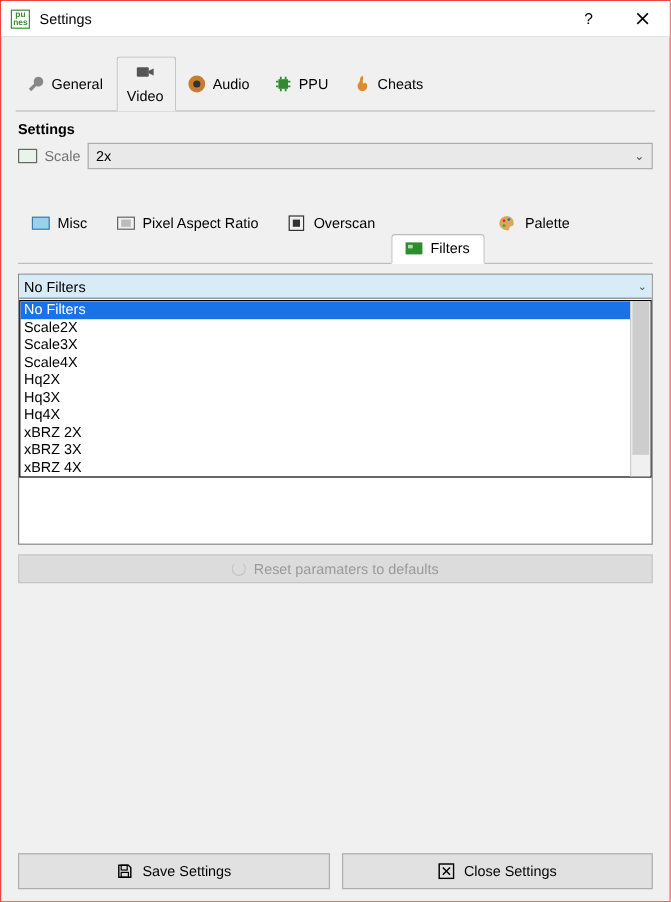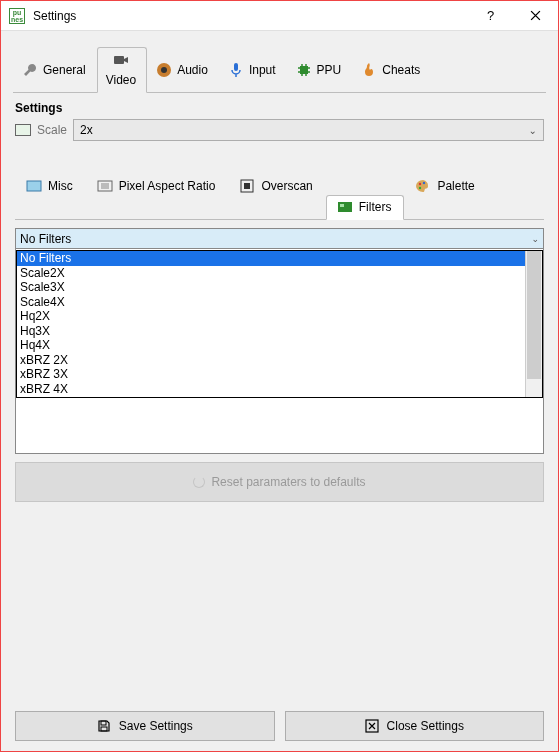--- a/index.html
+++ b/index.html
@@ -35,21 +35,21 @@
   .combo-closed { height:20px; border-bottom:1px solid #888; background:#d8ecf8; display:flex; align-items:center; padding:0 4px; font-size:12px; color:#000; justify-content:space-between; }
   .combo-closed .chev { font-size:9px; color:#555; }
 
   .listbox { position:absolute; top:21px; left:0; right:0; height:148px; border:1px solid #000; background:#fff; font-size:12px; display:flex; }
   .list-items { flex:1; overflow:hidden; }
   .list-item { height:14.5px; line-height:14.5px; padding:0 3px; color:#000; }
   .list-item.sel { background:#1a72e8; color:#fff; }
   .list-scroll { width:17px; background:#f0f0f0; border-left:1px solid #cdcdcd; position:relative; }
   .list-scroll .thumb { position:absolute; left:1px; right:1px; top:0; bottom:18px; background:#cdcdcd; }
 
-  .reset-btn { margin: 8px 2px 0 2px; height:40px; background:#dcdcdc; border:1px solid #c6c6c6; display:flex; align-items:center; justify-content:center; font-size:12px; color:#9a9a9a; gap:6px; }
+  .reset-btn { margin: 8px 2px 0 2px; height:24px; background:#dcdcdc; border:1px solid #c6c6c6; display:flex; align-items:center; justify-content:center; font-size:12px; color:#9a9a9a; gap:6px; }
   .reset-btn .ric { width:12px; height:12px; border:1.5px solid #c5c5c5; border-radius:50%; border-top-color:transparent; }
 
   .spacer { flex:1; }
 
   .bottom-buttons { display:flex; gap:10px; padding: 0 2px 2px 2px; }
   .bottom-btn { flex:1; height:30px; border:1px solid #adadad; background:#e1e1e1; display:flex; align-items:center; justify-content:center; gap:8px; font-size:12px; color:#000; }
   .bottom-btn .bic { width:14px; height:14px; display:flex; align-items:center; justify-content:center; }
 
   svg { display:block; }
 </style>
@@ -93,29 +93,20 @@
         <span>Video</span>
       </div>
       <div class="main-tab">
         <span class="tab-icon">
           <svg width="16" height="16" viewBox="0 0 16 16">
               <circle cx="8" cy="8" r="7" fill="#c77d2e"></circle>
               <circle cx="8" cy="8" r="3" fill="#333"></circle>
             </svg>
         </span>
         <span>Audio</span>
-      </div>
-      <div class="main-tab">
-        <span class="tab-icon">
-          <svg width="12" height="16" viewBox="0 0 12 16">
-              <rect x="4" y="1" width="4" height="8" rx="2" fill="#2a6fd6"></rect>
-              <path d="M2 8a4 4 0 0 0 8 0M6 12v3" stroke="#2a6fd6" stroke-width="1.5" fill="none"></path>
-            </svg>
-        </span>
-        <span>Input</span>
       </div>
       <div class="main-tab">
         <span class="tab-icon">
           <svg width="16" height="16" viewBox="0 0 16 16">
               <rect x="4" y="4" width="8" height="8" fill="#2e8b2e"></rect>
               <path d="M2 6h2M2 10h2M12 6h2M12 10h2M6 2v2M10 2v2M6 12v2M10 12v2" stroke="#2e8b2e" stroke-width="1.5"></path>
             </svg>
         </span>
         <span>PPU</span>
       </div>

